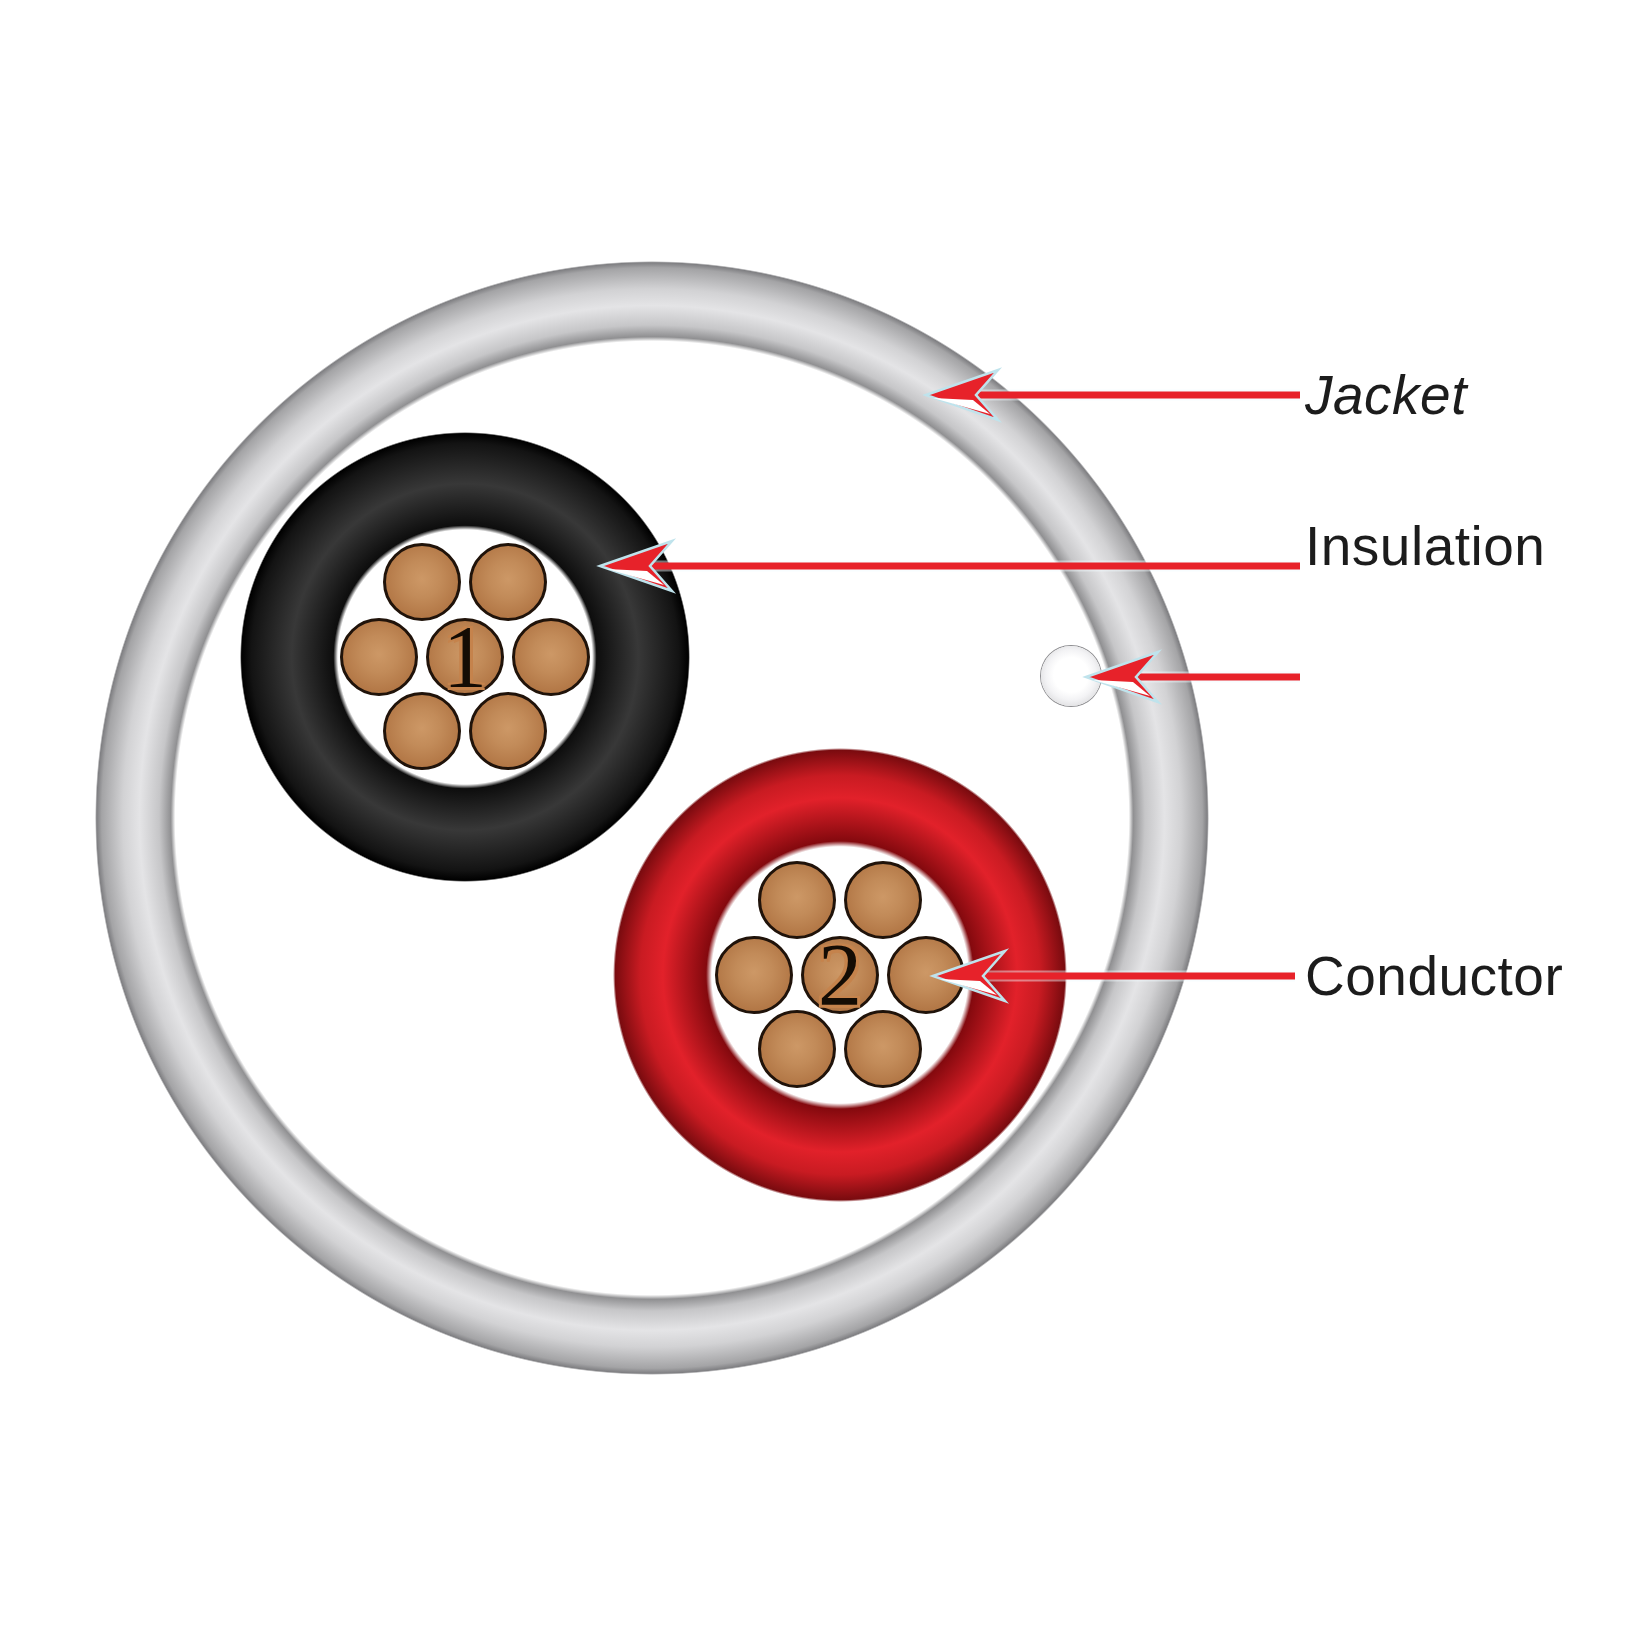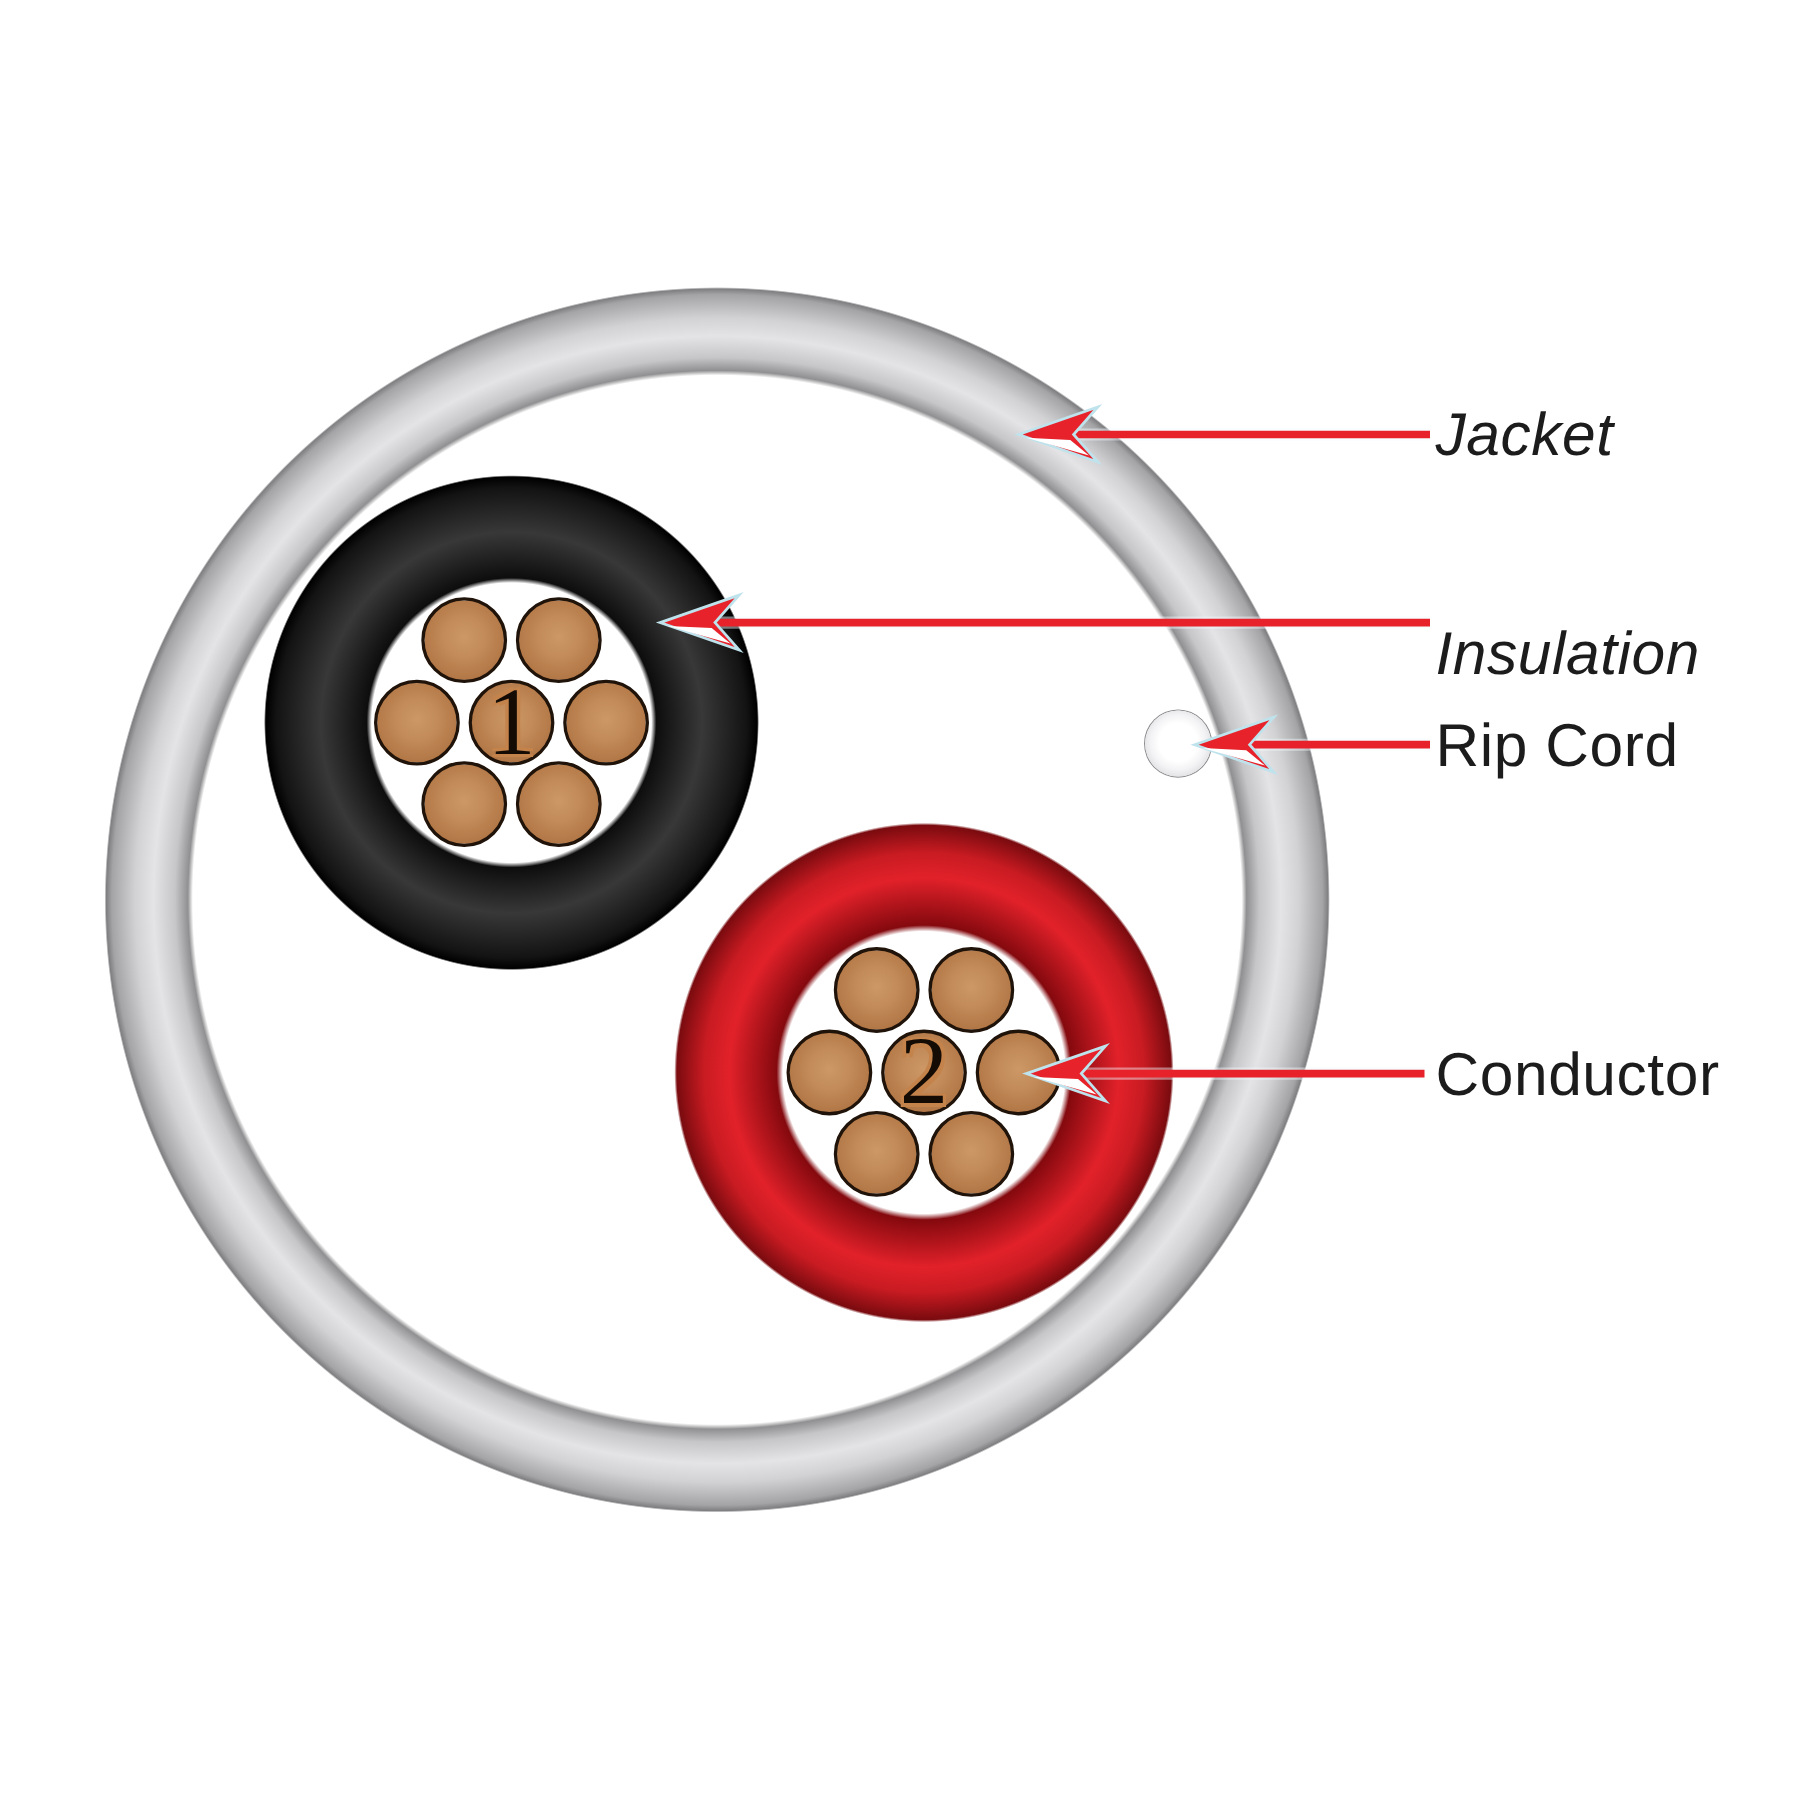--- a/index.html
+++ b/index.html
@@ -93,21 +93,21 @@
     position: absolute;
     left: 1305px;
     height: 60px;
     line-height: 60px;
     font-size: 55px;
     color: #1c1c1c;
     white-space: nowrap;
     letter-spacing: 0.5px;
   }
   .lbl-jacket    { top: 365px; font-style: italic; }
-  .lbl-insulation{ top: 564px; font-style: italic; }
+  .lbl-insulation{ top: 516px; }
   .lbl-ripcord   { top: 647px; }
   .lbl-conductor { top: 946px; }
 </style>
 </head>
 <body>
 
 <div class="canvas">
 
   <div class="jacket"></div>
 
@@ -169,16 +169,15 @@
       <line x1="978" y1="976" x2="1295" y2="976" stroke="#e7222a" stroke-width="7"></line>
       <g transform="translate(933,976)">
         <polygon points="0,0 72,-25 50,0 72,25" fill="#e7222a" stroke="#bfe3ec" stroke-width="2.5"></polygon>
         <polygon points="7,3 64,19 47,5" fill="#ffffff"></polygon>
       </g>
     </g>
   </svg>
 
   <div class="lbl lbl-jacket">Jacket</div>
   <div class="lbl lbl-insulation">Insulation</div>
-  <div class="lbl lbl-ripcord">Rip Cord</div>
   <div class="lbl lbl-conductor">Conductor</div>
 
 </div>
 
 </body></html>

